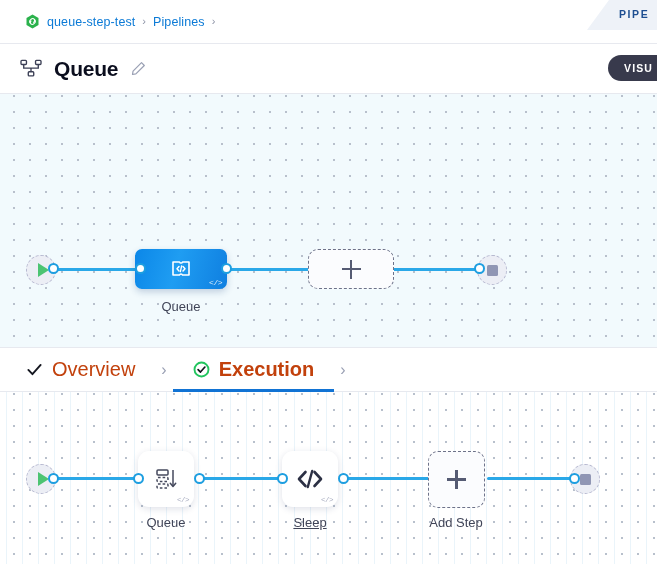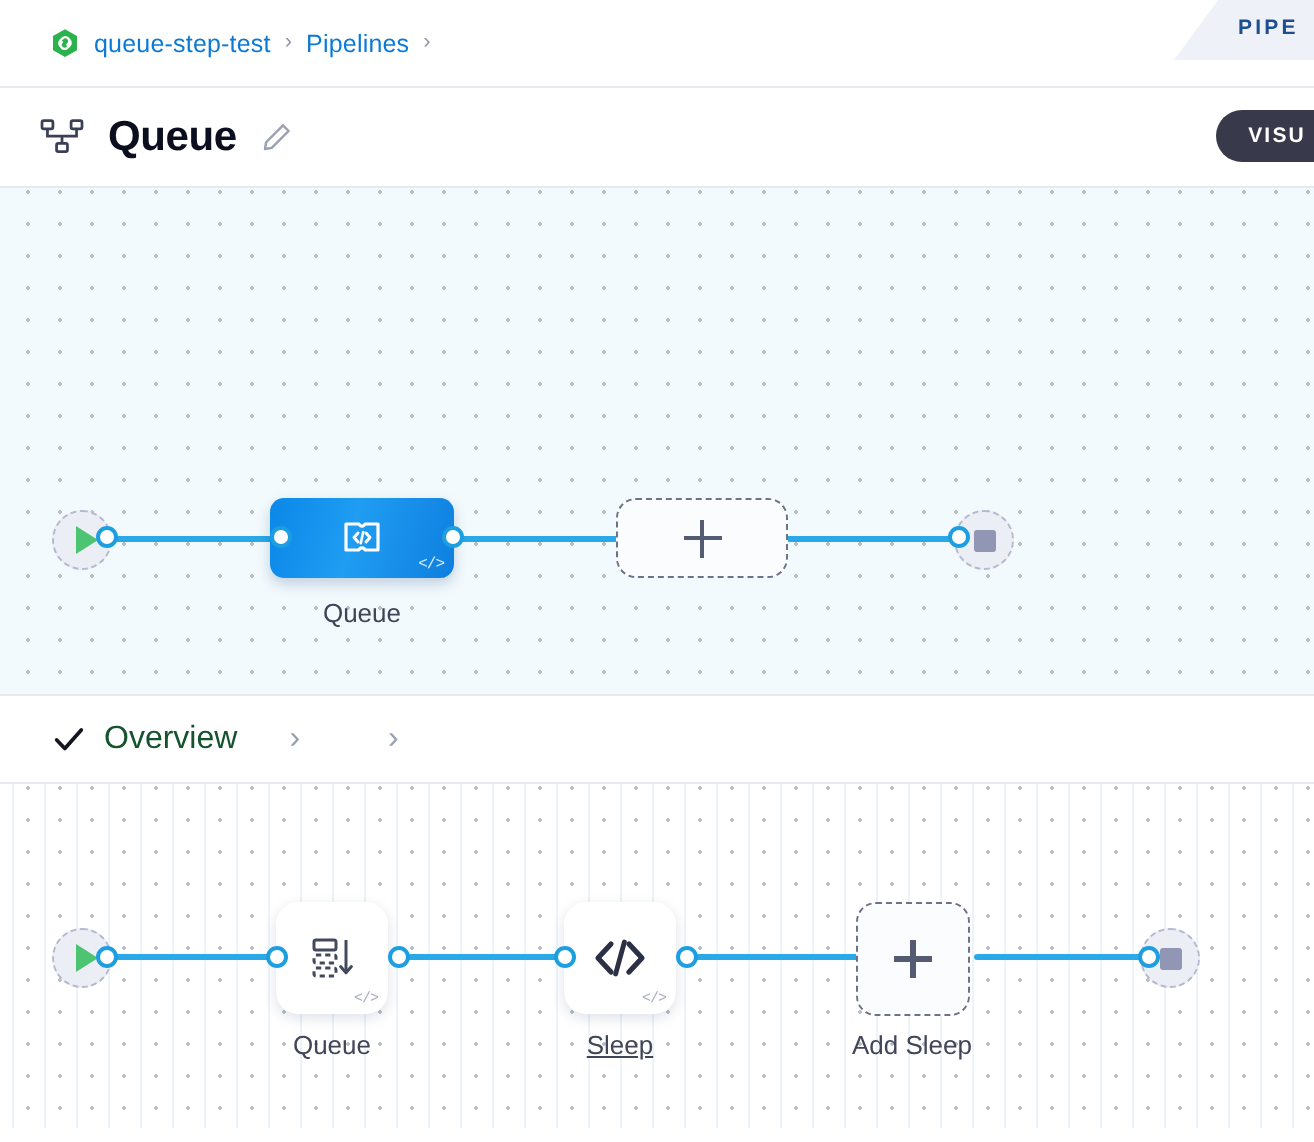--- a/index.html
+++ b/index.html
@@ -267,22 +267,22 @@
   }
   .tab {
     display: flex;
     align-items: center;
     height: 44px;
     padding: 0 4px;
     position: relative;
   }
   .tab-ico { width: 17px; height: 17px; margin-right: 9px; display: block; flex:0 0 auto;}
   .tab-label {
-    font-size: 16px;
-    color: #14532d;
+    font-size: 20px;
+    color: #c2410c;
     white-space: nowrap;
   }
   .tab.active .tab-label { font-weight: bold; }
   .tab.active::after {
     content: "";
     position: absolute;
     left: -16px; right: -16px;
     bottom: 0;
     height: 3px;
     background: #1173d4;
@@ -370,20 +370,27 @@
 
     <div class="tab">
       <svg class="tab-ico" viewBox="0 0 18 18">
         <path d="M2.5 9.5 L6.8 14 L15.5 4.2" fill="none" stroke="#14161f" stroke-width="2" stroke-linecap="round" stroke-linejoin="round"></path>
       </svg>
       <span class="tab-label">Overview</span>
     </div>
 
     <span class="tab-chev">›</span>
 
+    <div class="tab active">
+      <svg class="tab-ico" viewBox="0 0 18 18">
+        <circle cx="9" cy="9" r="7.4" fill="none" stroke="#22c55e" stroke-width="2"></circle>
+        <path d="M5.4 9.2 L7.9 11.7 L12.6 6.4" fill="none" stroke="#14161f" stroke-width="1.8" stroke-linecap="round" stroke-linejoin="round"></path>
+      </svg>
+      <span class="tab-label">Execution</span>
+    </div>
 
     <span class="tab-chev">›</span>
 
   </div>
 
   <div class="canvas canvas-bottom">
 
     <div class="edge" style="left:52px; top:85px; width:90px;"></div>
     <div class="edge" style="left:196px; top:85px; width:92px;"></div>
     <div class="edge" style="left:340px; top:85px; width:100px;"></div>
@@ -416,21 +423,21 @@
         <path d="M17.2 5 L12.8 21" fill="none" stroke="#2c3044" stroke-width="2.4" stroke-linecap="round"></path>
       </svg>
       <span class="corner-code">&lt;/&gt;</span>
     </div>
     <div class="port" style="left:338px; top:81px;"></div>
     <div class="node-label" style="left:264px; top:123px; width:92px;text-decoration:underline;">Sleep</div>
 
     <div class="add-node" style="left:428px; top:59px; width:57px; height:57px;">
       <div class="add-plus"></div>
     </div>
-    <div class="node-label" style="left:410px; top:123px; width:92px;">Add Sleep</div>
+    <div class="node-label" style="left:410px; top:123px; width:92px;">Add Step</div>
 
     <div class="port" style="left:569px; top:81px;"></div>
     <div class="endcircle" style="left:570px; top:72px;">
       <div class="stop-sq"></div>
     </div>
   </div>
 
 </div>
 
 </body></html>

